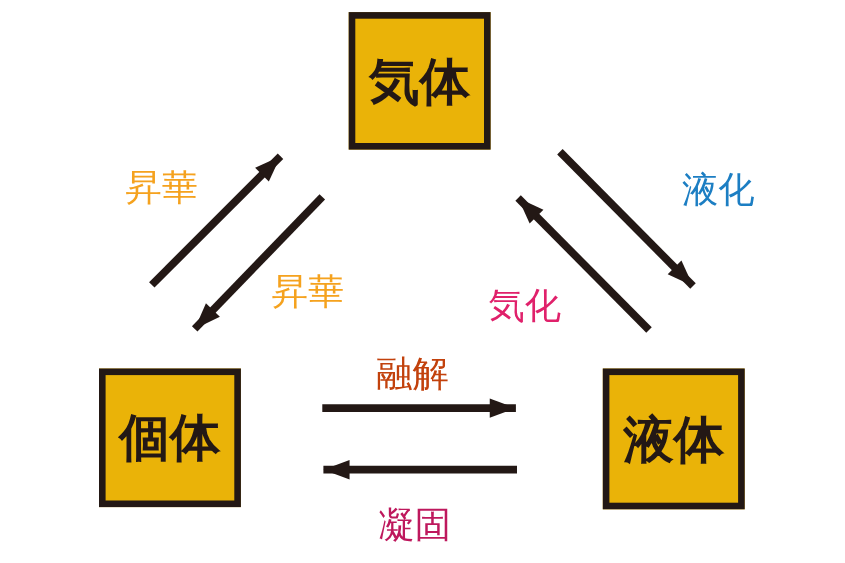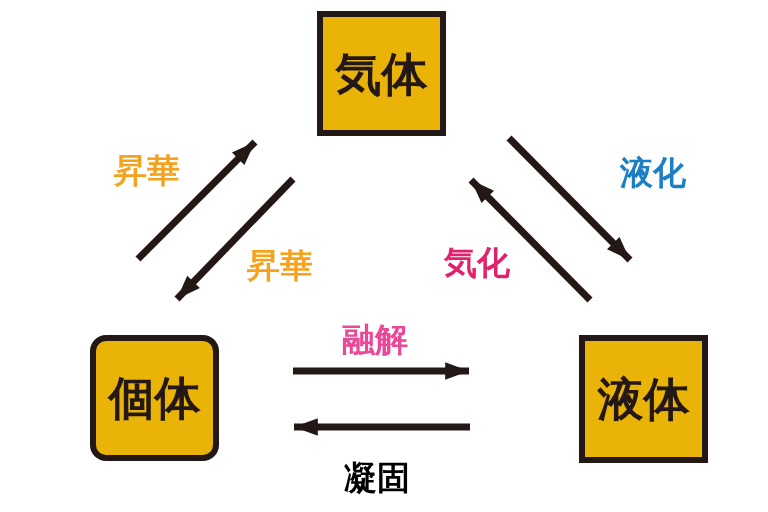--- a/index.html
+++ b/index.html
@@ -32,35 +32,35 @@
     justify-content: center;
   }
   .node-label {
     color: #231815;
     font-size: 46px;
     font-weight: bold;
     line-height: 1;
     white-space: nowrap;
   }
   #node-gas    { left: 317px; top: 11px;  width: 129px; height: 125px; }
-  #node-solid  { left: 90px;  top: 335px; width: 129px; height: 126px; border-radius: 16px; }
-  #node-liquid { left: 548px; top: 335px; width: 129px; height: 128px; margin-left: 31px; }
+  #node-solid  { left: 90px;  top: 335px; width: 129px; height: 126px; }
+  #node-liquid { left: 548px; top: 335px; width: 129px; height: 128px; }
 
   .edge-label {
     position: absolute;
     transform: translate(-50%, -50%);
     font-size: 33px;
-    font-weight: bold;
+    font-weight: normal;
     line-height: 1;
     white-space: nowrap;
   }
   #label-sublimation-up   { left: 147px; top: 170px; }
   #label-sublimation-down { left: 280px; top: 265px; }
   #label-liquefaction     { left: 611px; top: 172px; margin-left: 42px; }
-  #label-vaporization     { left: 477px; top: 262px; }
+  #label-vaporization     { left: 477px; top: 278px; }
   #label-melting          { left: 375px; top: 339px; }
   #label-solidification   { left: 377px; top: 477px; }
 </style>
 </head>
 <body>
 
 <div id="stage">
 
   <svg id="arrow-layer" viewBox="0 0 768 512" xmlns="http://www.w3.org/2000/svg">
     <defs>
@@ -92,17 +92,17 @@
   </div>
 
   <span class="edge-label" id="label-sublimation-up" style="color: rgb(245, 162, 30);">昇華</span>
 
   <span class="edge-label" id="label-sublimation-down" style="color: rgb(245, 162, 30);">昇華</span>
 
   <span class="edge-label" id="label-liquefaction" style="color: rgb(28, 126, 195);">液化</span>
 
   <span class="edge-label" id="label-vaporization" style="color: rgb(224, 33, 107);">気化</span>
 
-  <span class="edge-label" id="label-melting" style="color: #ec4899;">融解</span>
+  <span class="edge-label" id="label-melting" style="color: #c2410c;">融解</span>
 
-  <span class="edge-label" id="label-solidification" style="color: #000000;">凝固</span>
+  <span class="edge-label" id="label-solidification" style="color: #be185d;">凝固</span>
 
 </div>
 
 </body></html>

